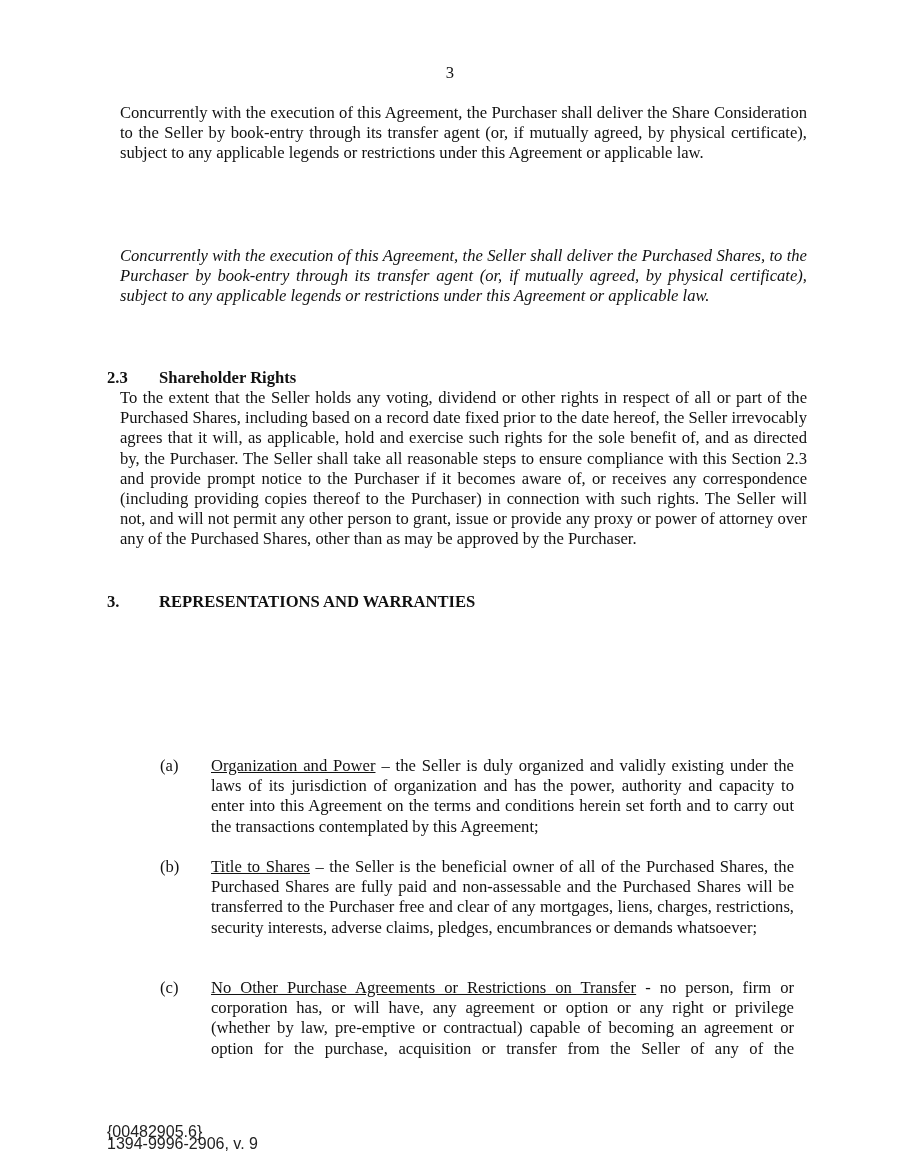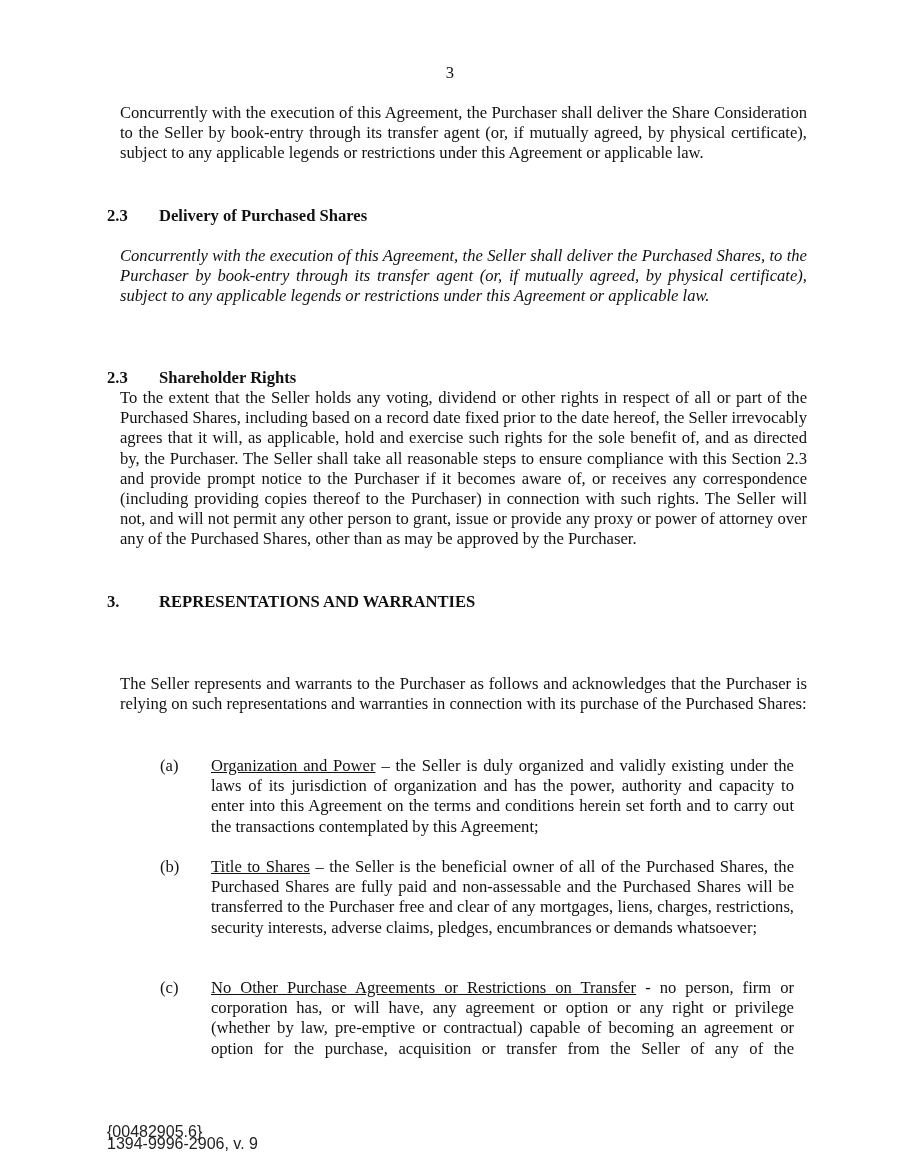--- a/index.html
+++ b/index.html
@@ -17,38 +17,34 @@
   </style>
 </head>
 <body>
 
 <div class="page">
 
   <div class="page-number">3</div>
 
   <p class="para" style="top:103px; margin:0;">Concurrently with the execution of this Agreement, the Purchaser shall deliver the Share Consideration to the Seller by book-entry through its transfer agent (or, if mutually agreed, by physical certificate), subject to any applicable legends or restrictions under this Agreement or applicable law.</p>
 
-  <div class="heading" style="top:206px;">
-    <span class="num">2.3</span><span>Delivery of Purchased Shares</span>
-  </div>
 
   <p class="para" style="top:246px; margin:0;font-style:italic;">Concurrently with the execution of this Agreement, the Seller shall deliver the Purchased Shares, to the Purchaser by book-entry through its transfer agent (or, if mutually agreed, by physical certificate), subject to any applicable legends or restrictions under this Agreement or applicable law.</p>
 
   <div class="heading" style="top:368px;">
     <span class="num">2.3</span><span>Shareholder Rights</span>
   </div>
 
   <p class="para" style="top:388px; margin:0;">To the extent that the Seller holds any voting, dividend or other rights in respect of all or part of the Purchased Shares, including based on a record date fixed prior to the date hereof, the Seller irrevocably agrees that it will, as applicable, hold and exercise such rights for the sole benefit of, and as directed by, the Purchaser. The Seller shall take all reasonable steps to ensure compliance with this Section 2.3 and provide prompt notice to the Purchaser if it becomes aware of, or receives any correspondence (including providing copies thereof to the Purchaser) in connection with such rights. The Seller will not, and will not permit any other person to grant, issue or provide any proxy or power of attorney over any of the Purchased Shares, other than as may be approved by the Purchaser.</p>
 
   <div class="heading" style="top:592px;">
     <span class="num">3.</span><span>REPRESENTATIONS AND WARRANTIES</span>
   </div>
 
 
-  <p class="para" style="top:674px; margin:0;">The Seller represents and warrants to the Purchaser as follows and acknowledges that the Purchaser is relying on such representations and warranties in connection with its purchase of the Purchased Shares:</p>
 
   <div class="item" style="top:756px;">
     <span class="label">(a)</span>
     <p class="body" style="margin:0;"><span class="u">Organization and Power</span><span> – the Seller is duly organized and validly existing under the laws of its jurisdiction of organization and has the power, authority and capacity to enter into this Agreement on the terms and conditions herein set forth and to carry out the transactions contemplated by this Agreement;</span></p>
   </div>
 
   <div class="item" style="top:857px;">
     <span class="label">(b)</span>
     <p class="body" style="margin:0;"><span class="u">Title to Shares</span><span> – the Seller is the beneficial owner of all of the Purchased Shares, the Purchased Shares are fully paid and non-assessable and the Purchased Shares will be transferred to the Purchaser free and clear of any mortgages, liens, charges, restrictions, security interests, adverse claims, pledges, encumbrances or demands whatsoever;</span></p>
   </div>

